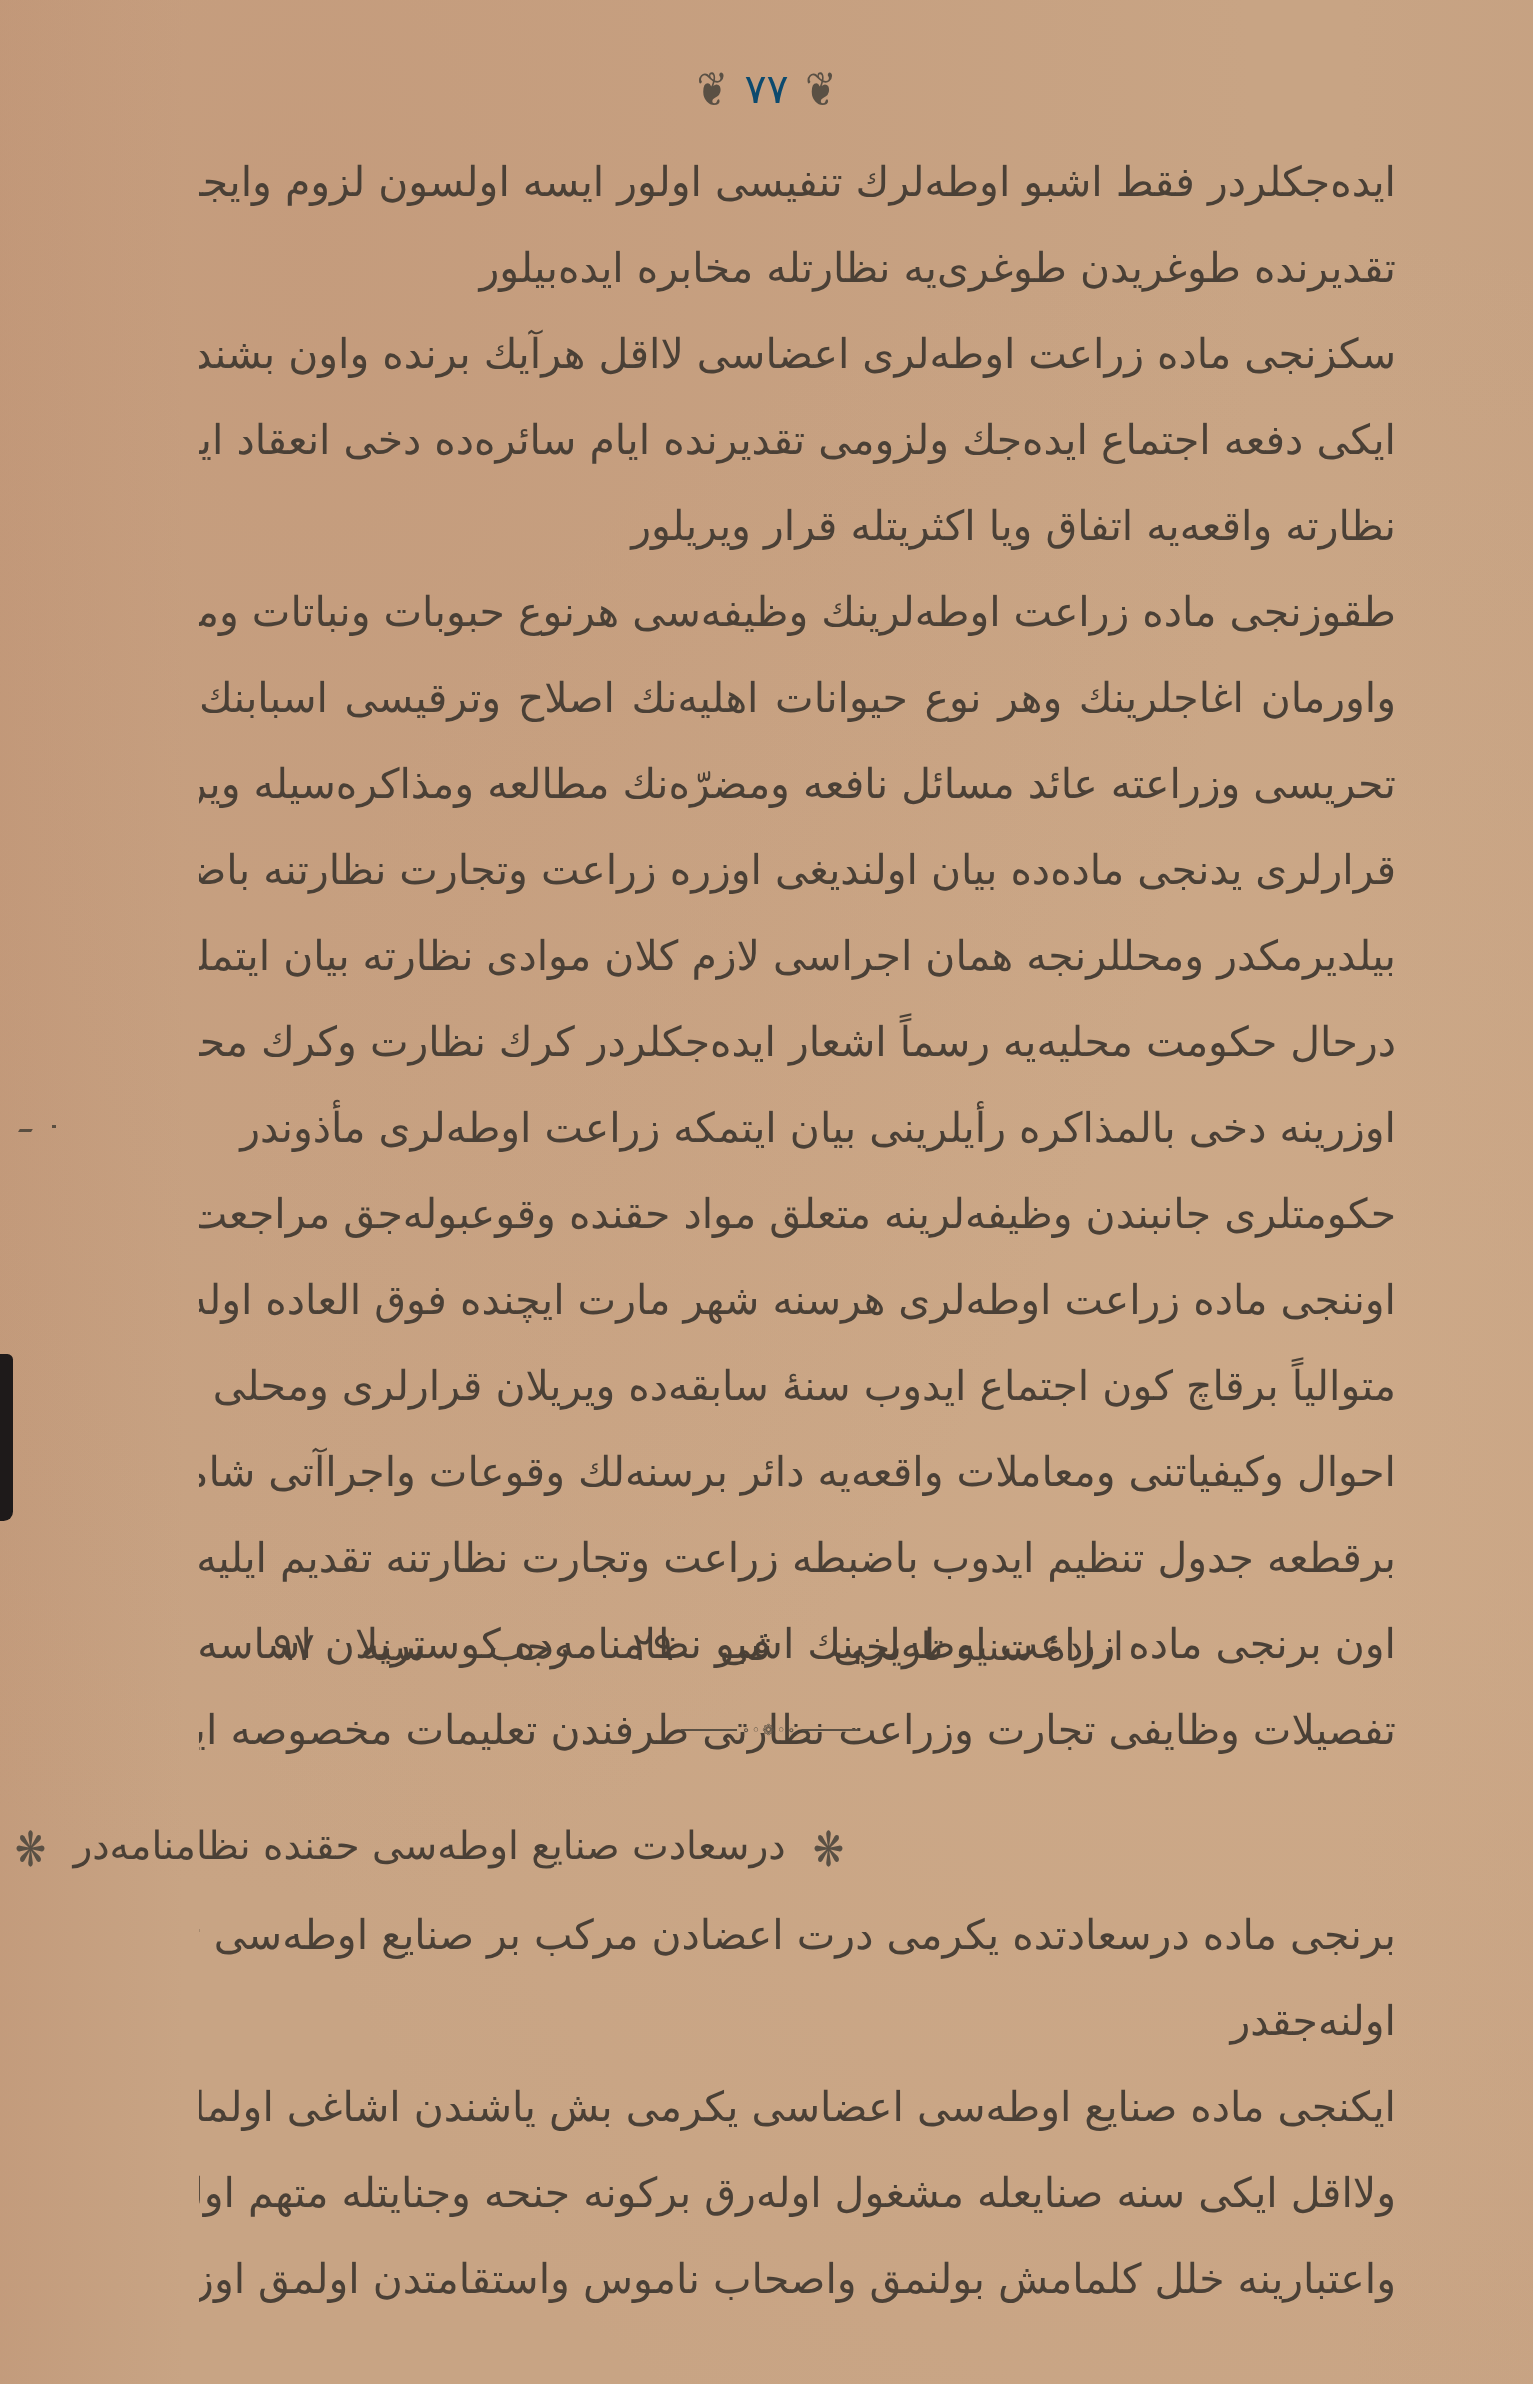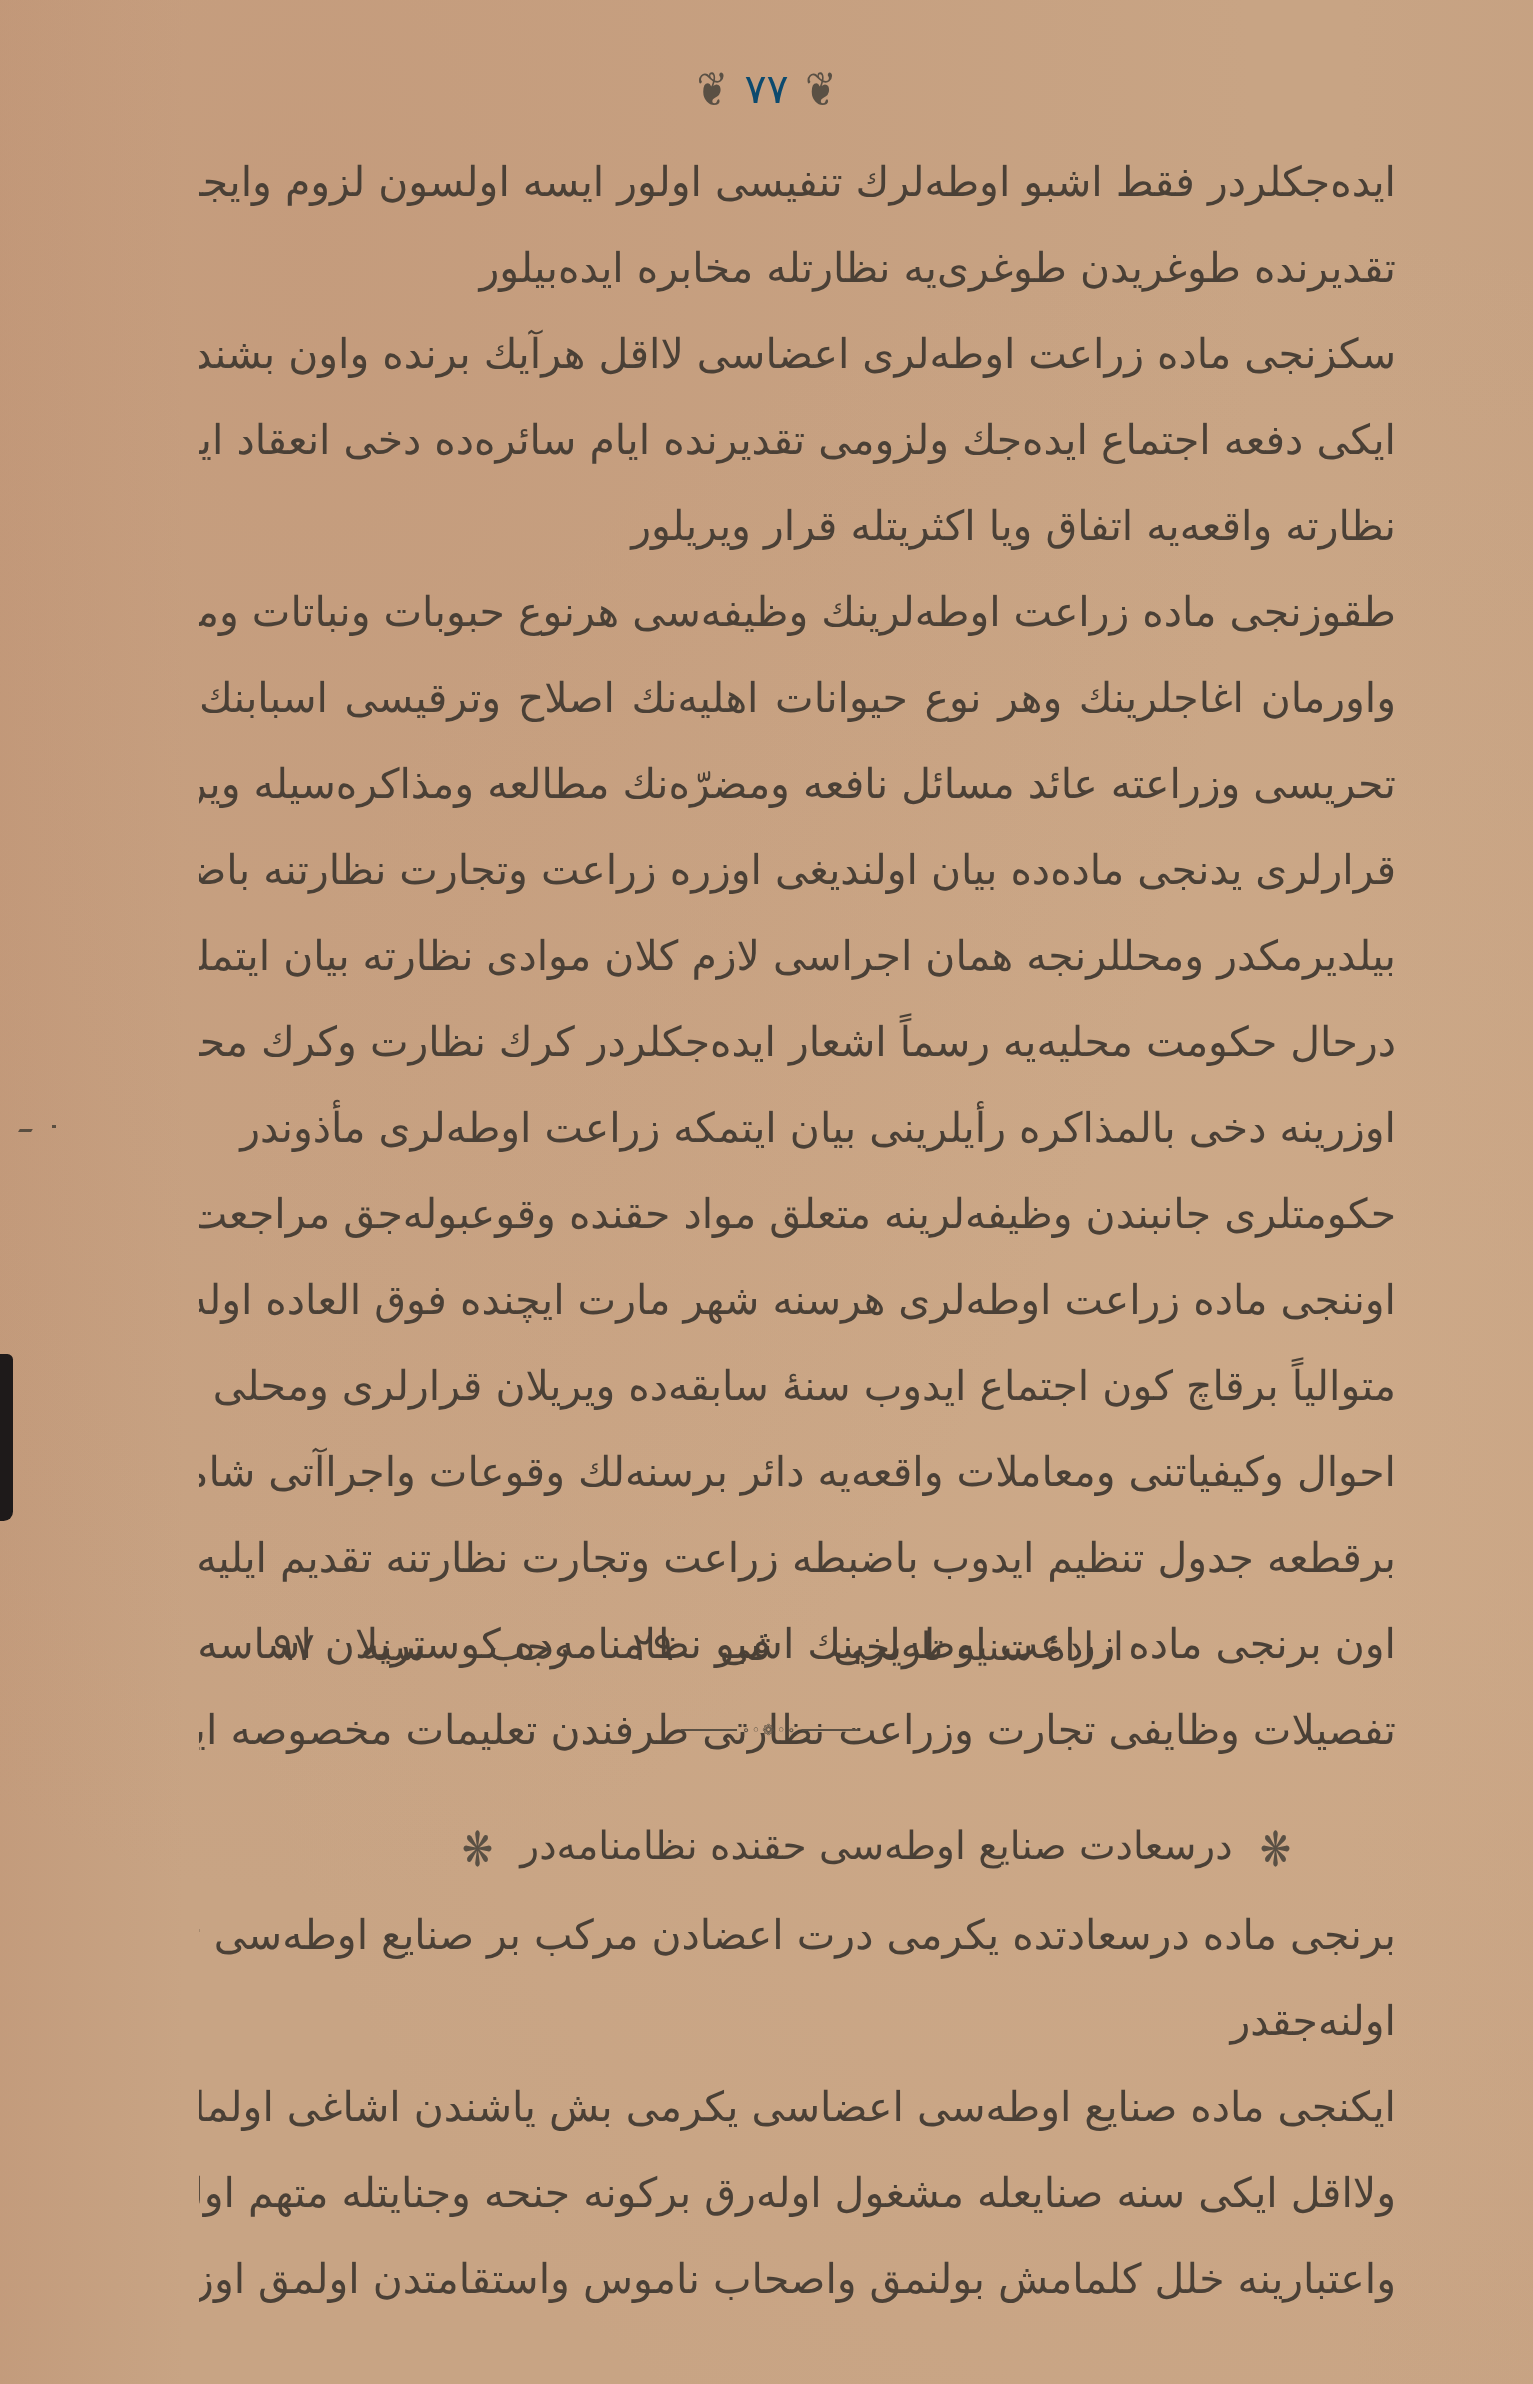--- a/index.html
+++ b/index.html
@@ -99,21 +99,21 @@
     .divider .orn {
       font-size: 15px;
       color: #5a5044;
       letter-spacing: 1.9px;
     }
     .section-title {
       position: absolute;
       top: 1813px;
       left: 0;
       width: 1306px;
-      text-align: right;
+      text-align: left;
       direction: rtl;
       font-size: 39px;
       line-height: 65px;
     }
     .section-title .ornament {
       display: inline-block;
       margin: 0 15px;
       vertical-align: middle;
     }
     .margin-mark {

